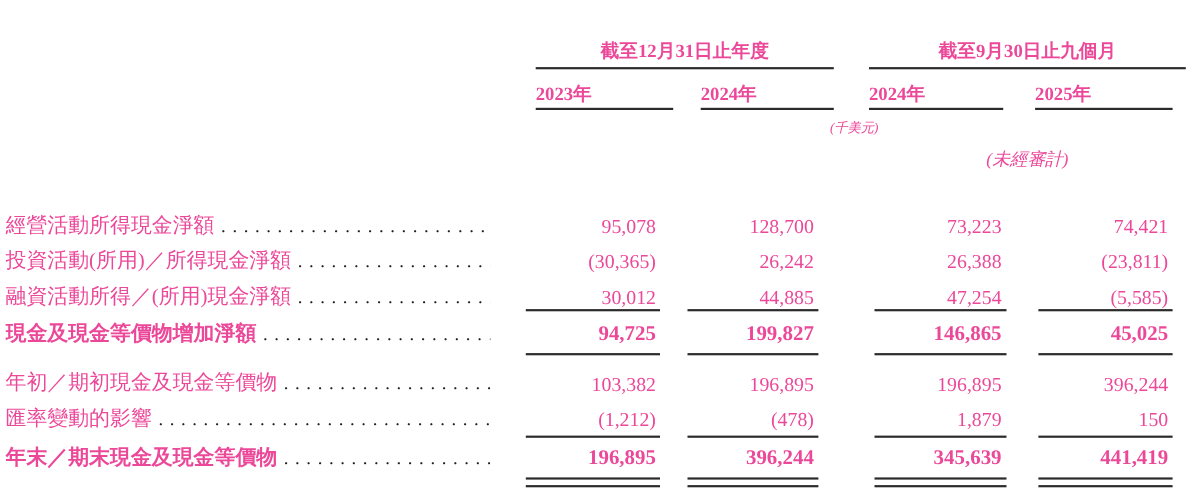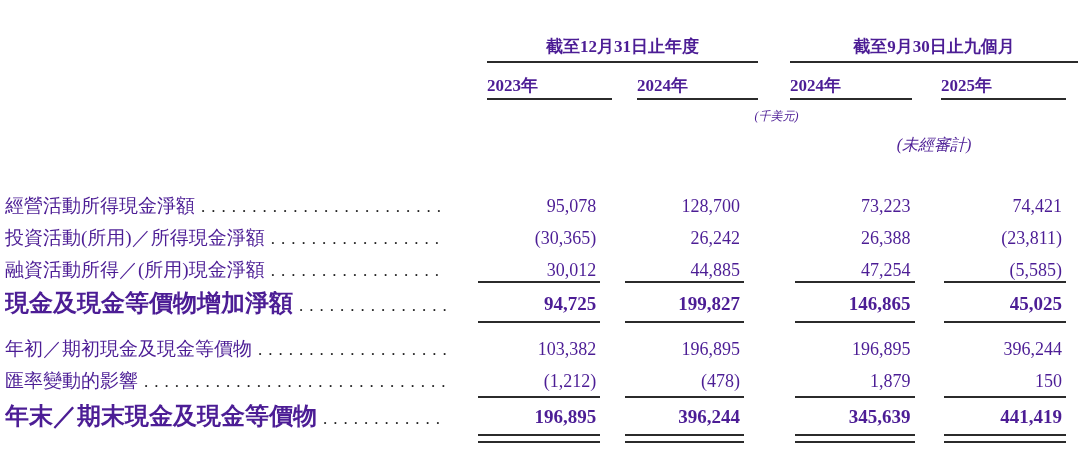--- a/index.html
+++ b/index.html
@@ -2,21 +2,21 @@
 <html><head>
 <meta charset="utf-8">
 <style>
   * { margin: 0; padding: 0; box-sizing: border-box; }
   html, body { background: #ffffff; }
   .page {
     position: relative;
     width: 1080px;
     height: 458px;
     background: #ffffff;
-    color: #4c1d95;
+    color: #ec4899;
     font-family: "Liberation Serif", "DejaVu Serif", serif;
     overflow: hidden;
   }
 
   
   .gtitle {
     position: absolute; top: 36px; height: 22px;
     font-weight: 700; font-size: 17px; line-height: 22px;
     text-align: center; white-space: nowrap;
   }
@@ -67,21 +67,21 @@
     padding-right: 4px; white-space: nowrap;
     font-family: "Liberation Serif", "DejaVu Serif", serif;
   }
   .c1 { width: 125px; margin-right: 25px; }
   .c2 { width: 121px; margin-right: 51px; }
   .c3 { width: 122px; margin-right: 29px; }
   .c4 { width: 125px; }
 
   .row.bold .lbl-text {
     font-family: Liberation Sans, sans-serif;
-    font-weight: 700; font-size: 24px;
+    font-weight: 700; font-size: 19px;
   }
   .row.bold .num { font-weight: 700; font-size: 19px; }
 
   
   .rulerow { position: absolute; left: 0; width: 1066px; padding-left: 5px; display: flex; }
   .rulerow .sp { width: 450px; margin-right: 32px; }
   .rulerow .seg { height: 2px; background: #2b2b2b; }
   .rulerow.dbl .seg {
     height: 9px; background: transparent;
     border-top: 2px solid #2b2b2b; border-bottom: 2px solid #2b2b2b;

